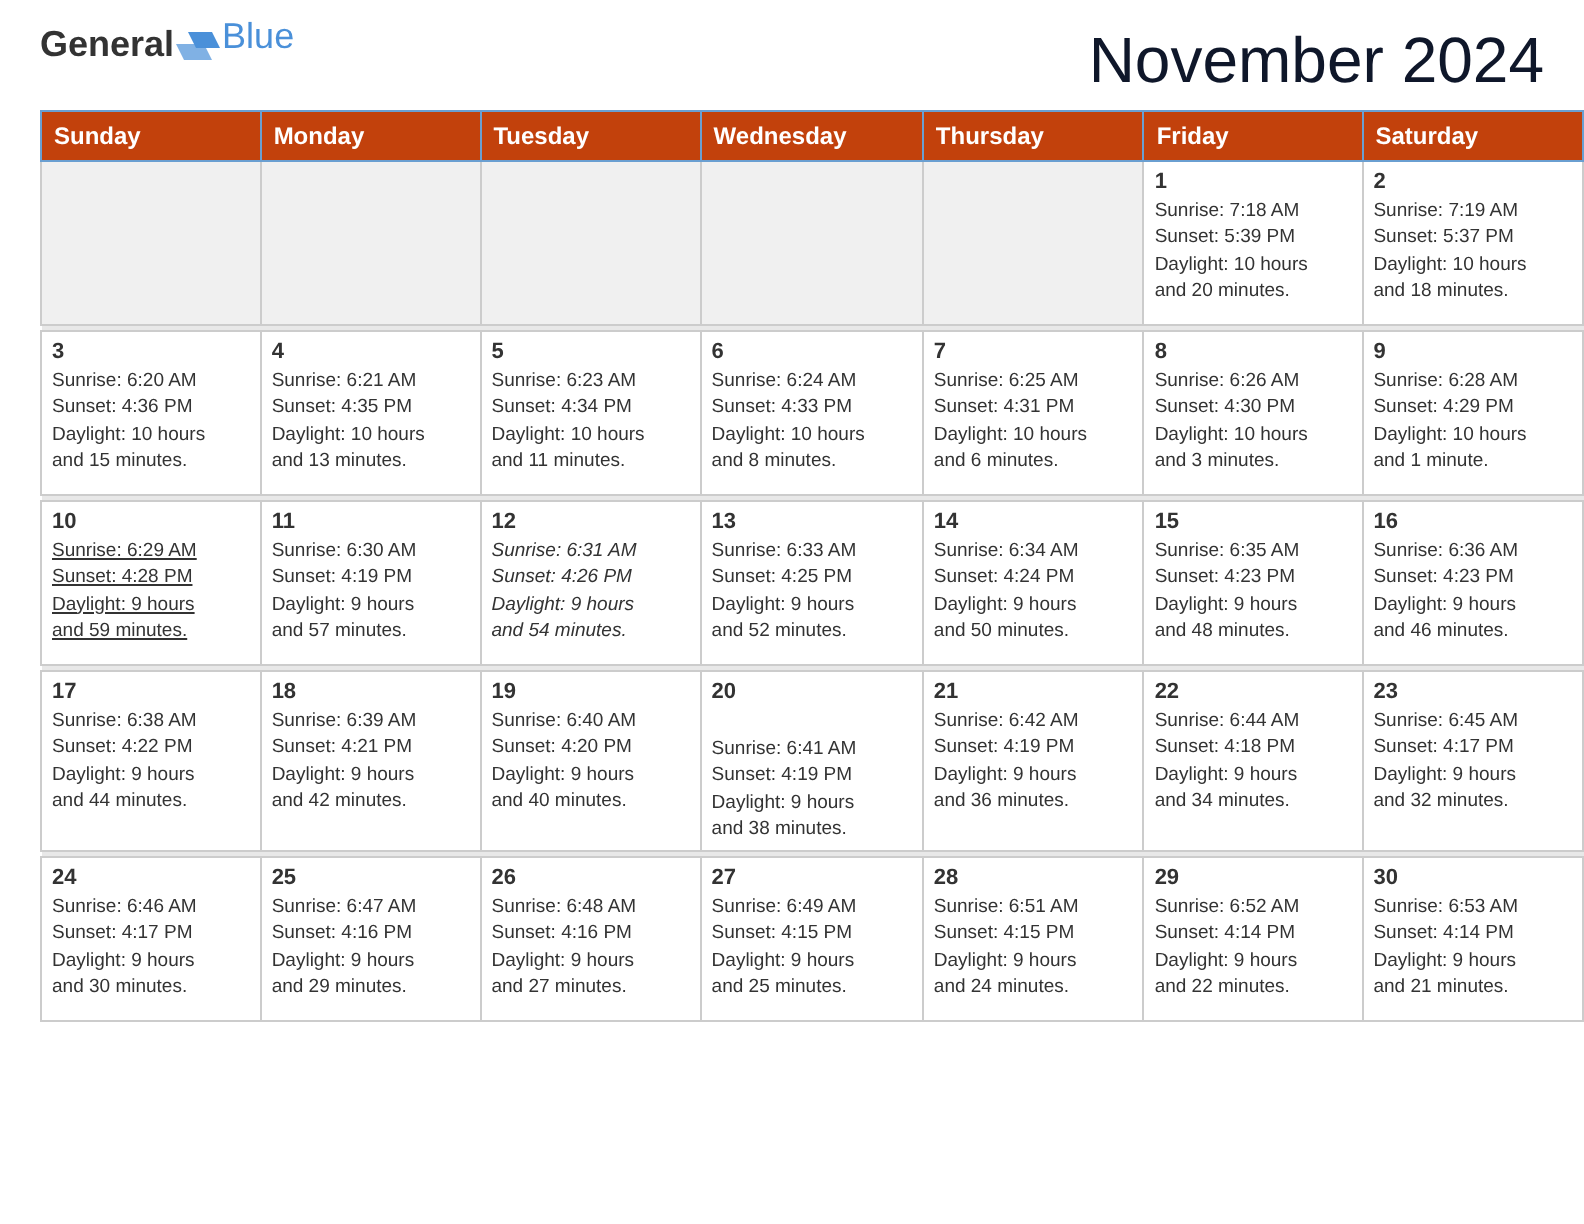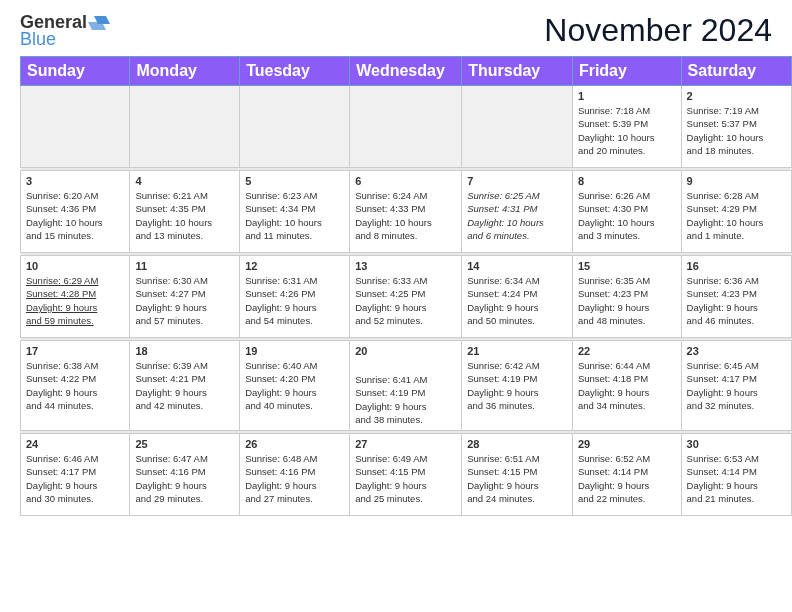--- a/index.html
+++ b/index.html
@@ -1,27 +1,27 @@
 <!DOCTYPE html>
 <html><head>
   <meta charset="utf-8">
   <style>
     * { box-sizing: border-box; margin: 0; padding: 0; }
     body { font-family: Arial, sans-serif; background: #fff; width: 792px; height: 612px; overflow: hidden; }
     .header { display: flex; justify-content: space-between; align-items: flex-start; padding: 12px 20px 6px 20px; }
-    .logo { display: flex; flex-direction: column; align-items: flex-start; }
+    .logo { display: flex; flex-direction: row; align-items: flex-start; }
     .logo-text { display: flex; align-items: center; }
     .logo-general { font-size: 18px; font-weight: bold; color: #333; }
     .logo-blue { font-size: 18px; font-weight: bold; color: #4a90d9; }
     .title-section { text-align: right; }
     .month-title { font-size: 32px; color: #0f172a; font-weight: normal; }
     .location { font-size: 14px; color: #555; margin-top: 2px; }
     .calendar { width: 100%; border-collapse: collapse; margin: 0 10px; }
     .calendar-wrapper { padding: 0 10px 8px 10px; }
-    .cal-header th { background-color: #8b5cf6; color: #fff; text-align: left; padding: 5px 6px; font-size: 16px; font-weight: bold; border: 1px solid #6a9fd1; }
+    .cal-header th { background-color: #c2410c; color: #fff; text-align: left; padding: 5px 6px; font-size: 12px; font-weight: bold; border: 1px solid #6a9fd1; }
     .cal-body td { vertical-align: top; border: 1px solid #ccc; padding: 4px 5px; width: 113px; font-size: 9.5px; color: #333; height: 82px; }
     .cal-body td.empty { background: #f5f5f5; }
     .day-num { font-size: 11px; font-weight: bold; margin-bottom: 2px; }
     .day-info { line-height: 1.4; font-size: 9.5px; }
     .cal-body tr td { background: #fff; }
     .cal-body tr:nth-child(even) td { background: #f9f9f9; }
     .cal-body tr td.empty { background: #f0f0f0; }
   </style>
 </head>
 <body>
@@ -104,21 +104,21 @@
           </td>
           <td>
             <div class="day-num">6</div>
             <div class="day-info" style="white-space: pre-line;">Sunrise: 6:24 AM
 Sunset: 4:33 PM
 Daylight: 10 hours
 and 8 minutes.</div>
           </td>
           <td>
             <div class="day-num">7</div>
-            <div class="day-info" style="white-space: pre-line; font-style: italic;">Sunrise: 6:25 AM
+            <div class="day-info" style="white-space: pre-line;">Sunrise: 6:25 AM
 Sunset: 4:31 PM
 Daylight: 10 hours
 and 6 minutes.</div>
           </td>
           <td>
             <div class="day-num">8</div>
             <div class="day-info" style="white-space: pre-line;">Sunrise: 6:26 AM
 Sunset: 4:30 PM
 Daylight: 10 hours
 and 3 minutes.</div>
@@ -138,27 +138,27 @@
           <td>
             <div class="day-num">10</div>
             <div class="day-info" style="white-space: pre-line; text-decoration: underline;">Sunrise: 6:29 AM
 Sunset: 4:28 PM
 Daylight: 9 hours
 and 59 minutes.</div>
           </td>
           <td>
             <div class="day-num">11</div>
             <div class="day-info" style="white-space: pre-line;">Sunrise: 6:30 AM
-Sunset: 4:27 PM
+Sunset: 4:19 PM
 Daylight: 9 hours
 and 57 minutes.</div>
           </td>
           <td>
             <div class="day-num">12</div>
-            <div class="day-info" style="white-space: pre-line;">Sunrise: 6:31 AM
+            <div class="day-info" style="white-space: pre-line; font-style: italic;">Sunrise: 6:31 AM
 Sunset: 4:26 PM
 Daylight: 9 hours
 and 54 minutes.</div>
           </td>
           <td>
             <div class="day-num">13</div>
             <div class="day-info" style="white-space: pre-line;">Sunrise: 6:33 AM
 Sunset: 4:25 PM
 Daylight: 9 hours
 and 52 minutes.</div>

